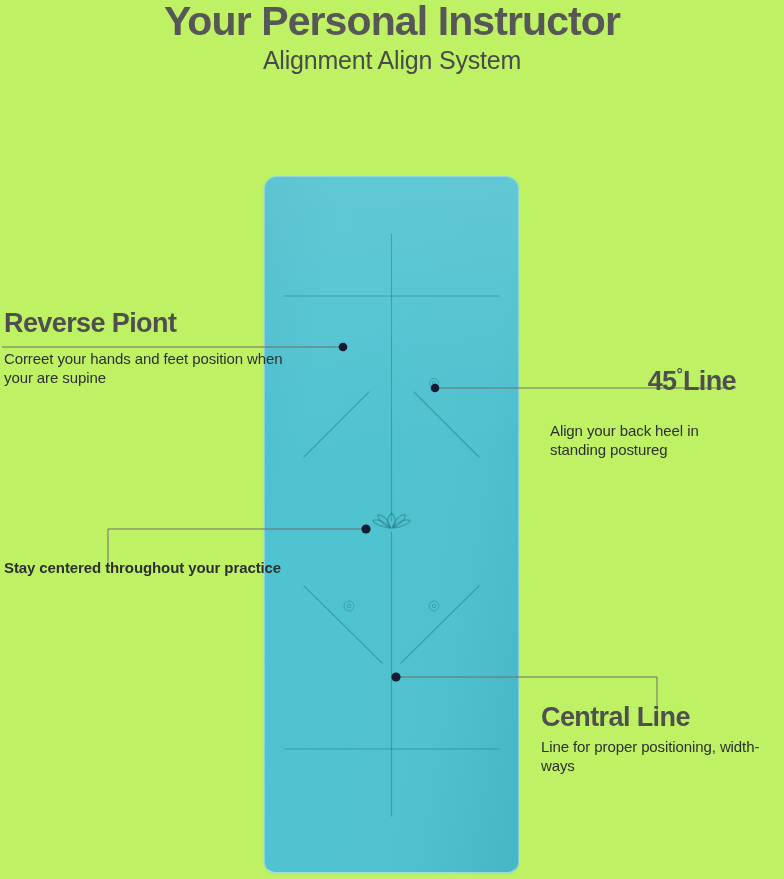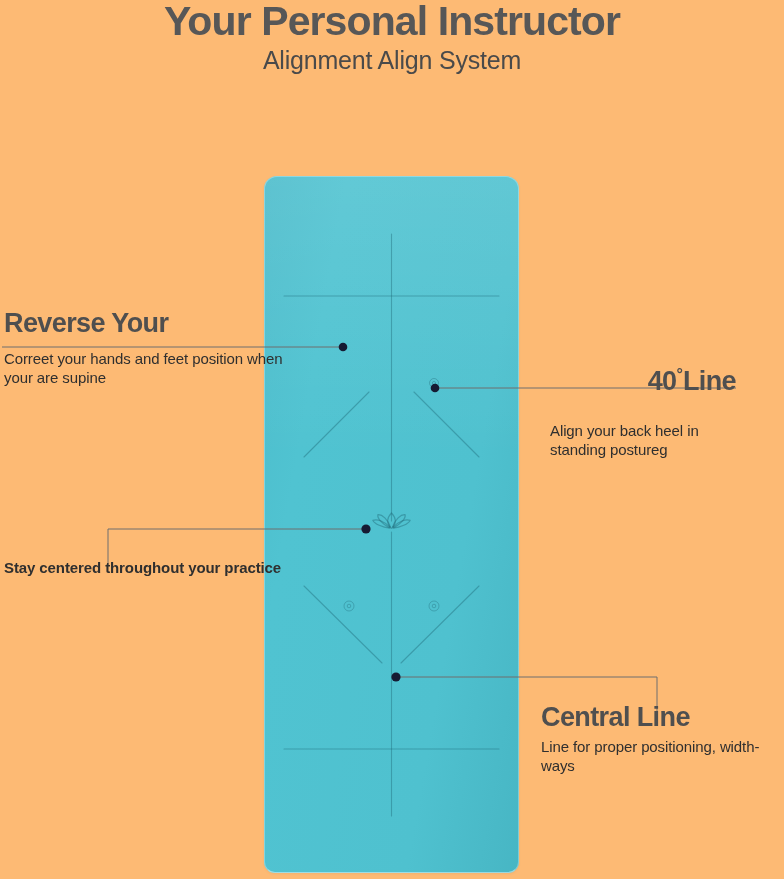--- a/index.html
+++ b/index.html
@@ -9,21 +9,21 @@
     background: #ffffff;
   }
   body {
     font-family: "Liberation Sans", sans-serif;
     -webkit-font-smoothing: antialiased;
   }
   #stage {
     position: relative;
     width: 784px;
     height: 879px;
-    background: #fdba74;
+    background: #bef264;
     overflow: hidden;
   }
 
   
   .hdr-title {
     position: absolute;
     left: 0;
     top: -2px;
     width: 784px;
     text-align: center;
@@ -203,30 +203,30 @@
     </g>
     <g fill="#161b33">
       <circle cx="343" cy="347" r="4.3"></circle>
       <circle cx="435" cy="388" r="4.3"></circle>
       <circle cx="366" cy="529" r="4.6"></circle>
       <circle cx="396" cy="677" r="4.6"></circle>
     </g>
   </svg>
 
   <div class="callout co-reverse">
-    <h3>Reverse Your</h3>
+    <h3>Reverse Piont</h3>
     <p>Correet your hands and feet position when your are supine</p>
   </div>
 
   <div class="callout co-central-point">
     <p>Stay centered throughout your practice</p>
   </div>
 
   <div class="callout co-45">
-    <h3><span>40</span><span class="deg">°</span><span>Line</span></h3>
+    <h3><span>45</span><span class="deg">°</span><span>Line</span></h3>
     <p>Align your back heel in standing postureg</p>
   </div>
 
   <div class="callout co-central-line">
     <h3>Central Line</h3>
     <p>Line for proper positioning, width-ways</p>
   </div>
 
 </div>
 

